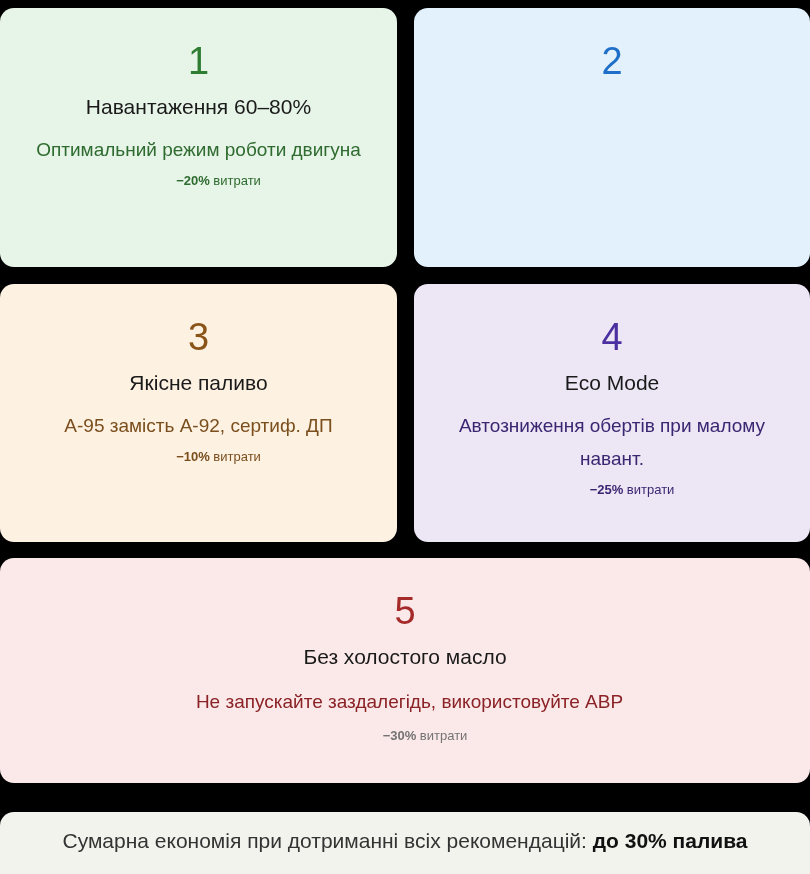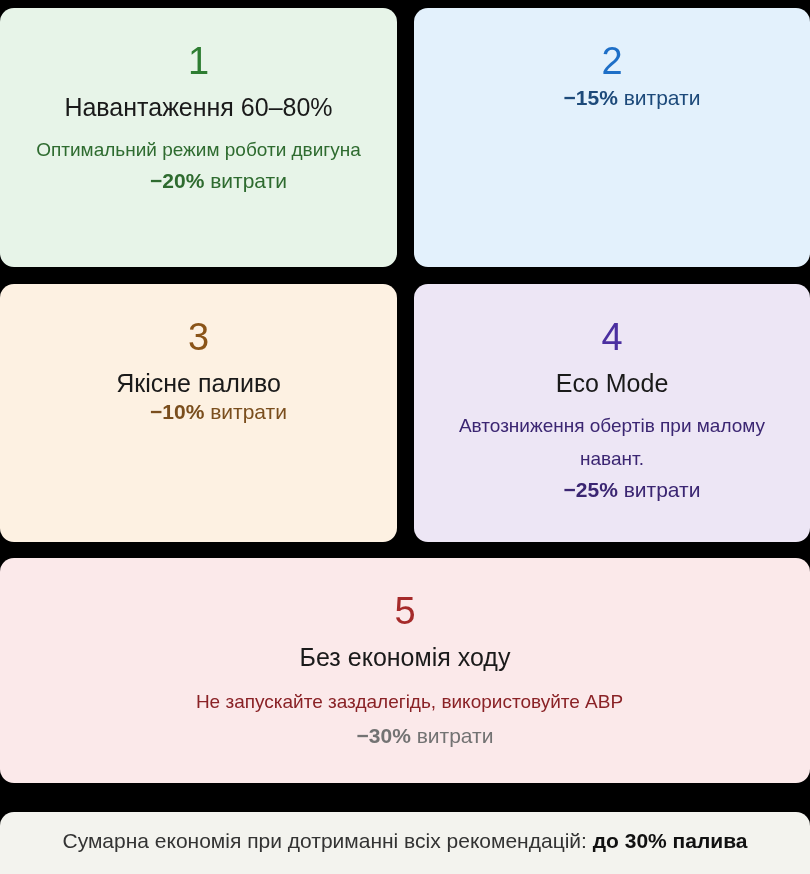--- a/index.html
+++ b/index.html
@@ -1,21 +1,21 @@
 <!DOCTYPE html>
 <html><head>
 <meta charset="utf-8">
 <style>
   html, body { margin:0; padding:0; background:#000; }
   body { width:810px; height:874px; overflow:hidden; position:relative; font-family:"Liberation Sans", sans-serif; }
   .card { position:absolute; border-radius:14px; text-align:center; box-sizing:border-box; }
   .num { font-size:38px; line-height:44px; margin-top:31px; }
-  .title { font-size:25px; color:#1a1a1a; line-height:28px; margin-top:10px; }
+  .title { font-size:21px; color:#1a1a1a; line-height:28px; margin-top:10px; }
   .desc { font-size:19px; line-height:33px; margin-top:12px; padding:0 30px; }
-  .save { font-size:21px; line-height:30px;padding-left:40px; }
+  .save { font-size:13px; line-height:30px;padding-left:40px; }
   .save b { font-weight:bold; }
   #c1 { left:0; top:8px; width:397px; height:259px; background:#e7f4e8; }
   #c2 { left:414px; top:8px; width:396px; height:259px; background:#e3f1fc; }
   #c3 { left:0; top:284px; width:397px; height:258px; background:#fdf1e2; }
   #c4 { left:414px; top:284px; width:396px; height:258px; background:#ede6f5; }
   #c5 { left:0; top:558px; width:810px; height:225px; background:#fbe9ea; }
   #c5 .desc { margin-top:14px;padding-left:39px; }
   .summary { position:absolute; left:0; top:812px; width:810px; height:80px; background:#f3f3ee; border-radius:14px; font-size:21px; color:#333; padding-top:17px; box-sizing:border-box; text-align:center; }
   .summary b { color:#111; }
 </style>
@@ -24,38 +24,38 @@
 
 <div class="card" id="c1">
   <div class="num" style="color:#2e7d32">1</div>
   <div class="title">Навантаження 60–80%</div>
   <div class="desc" style="color:#2e6b2f">Оптимальний режим роботи двигуна</div>
   <div class="save" style="color:#2e6b2f"><b>−20%</b><span> витрати</span></div>
 </div>
 
 <div class="card" id="c2">
   <div class="num" style="color:#1e6fc7">2</div>
-  <div class="save" style="color:#1d4a7a"><b>−15%</b><span> витрати</span></div>
 </div>
 
 <div class="card" id="c3">
   <div class="num" style="color:#8a5418">3</div>
   <div class="title">Якісне паливо</div>
+  <div class="desc" style="color:#7a4e1d">А-95 замість А-92, сертиф. ДП</div>
   <div class="save" style="color:#7a4e1d"><b>−10%</b><span> витрати</span></div>
 </div>
 
 <div class="card" id="c4">
   <div class="num" style="color:#4b2fa0">4</div>
   <div class="title">Eco Mode</div>
   <div class="desc" style="color:#3b2672;padding:0 14px">Автозниження обертів при малому навант.</div>
   <div class="save" style="color:#3b2672"><b>−25%</b><span> витрати</span></div>
 </div>
 
 <div class="card" id="c5">
   <div class="num" style="color:#a52a2a">5</div>
-  <div class="title">Без економія ходу</div>
+  <div class="title">Без холостого масло</div>
   <div class="desc" style="color:#8a2226">Не запускайте заздалегідь, використовуйте АВР</div>
   <div class="save" style="color:#737373;margin-top:3px"><b>−30%</b><span> витрати</span></div>
 </div>
 
 <div class="summary">
   <span>Сумарна економія при дотриманні всіх рекомендацій: </span><b>до 30% палива</b>
 </div>
 
 </body></html>

